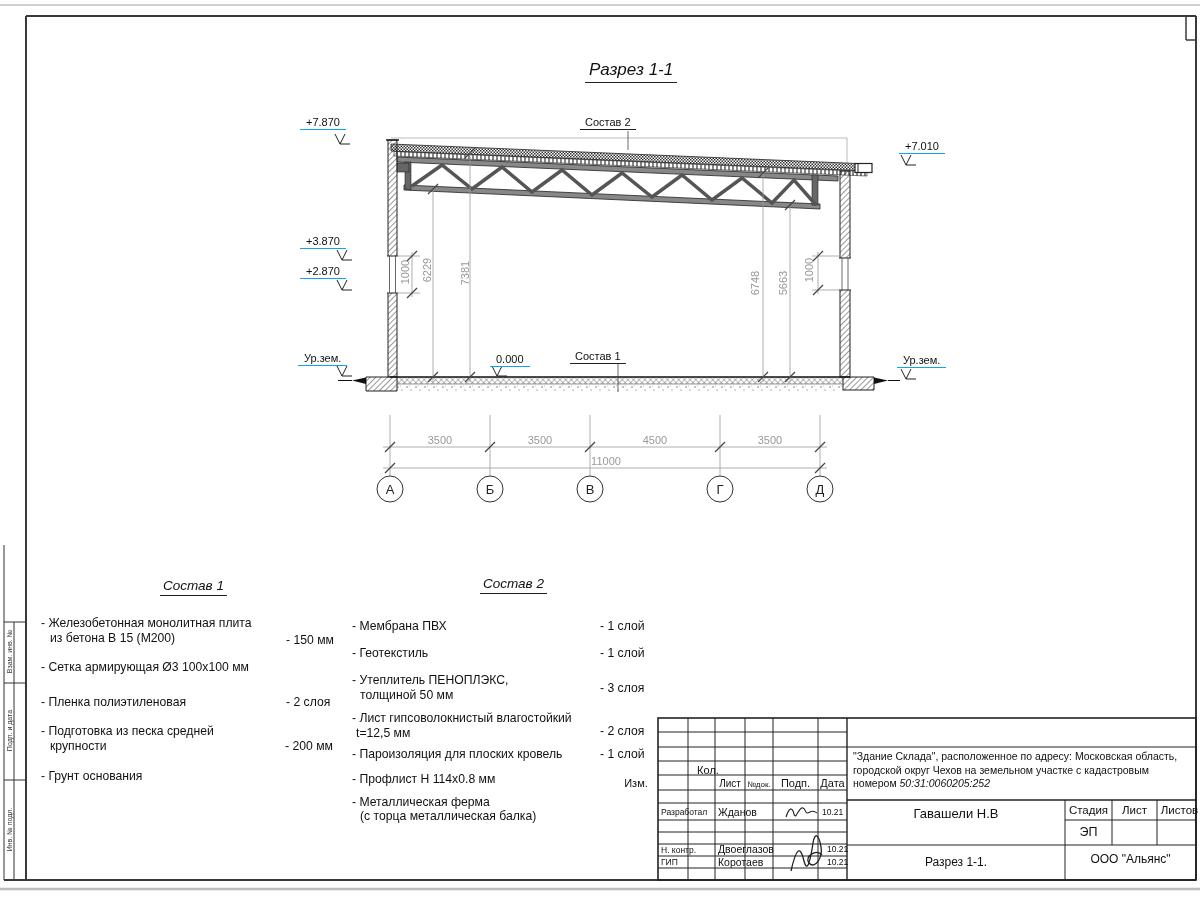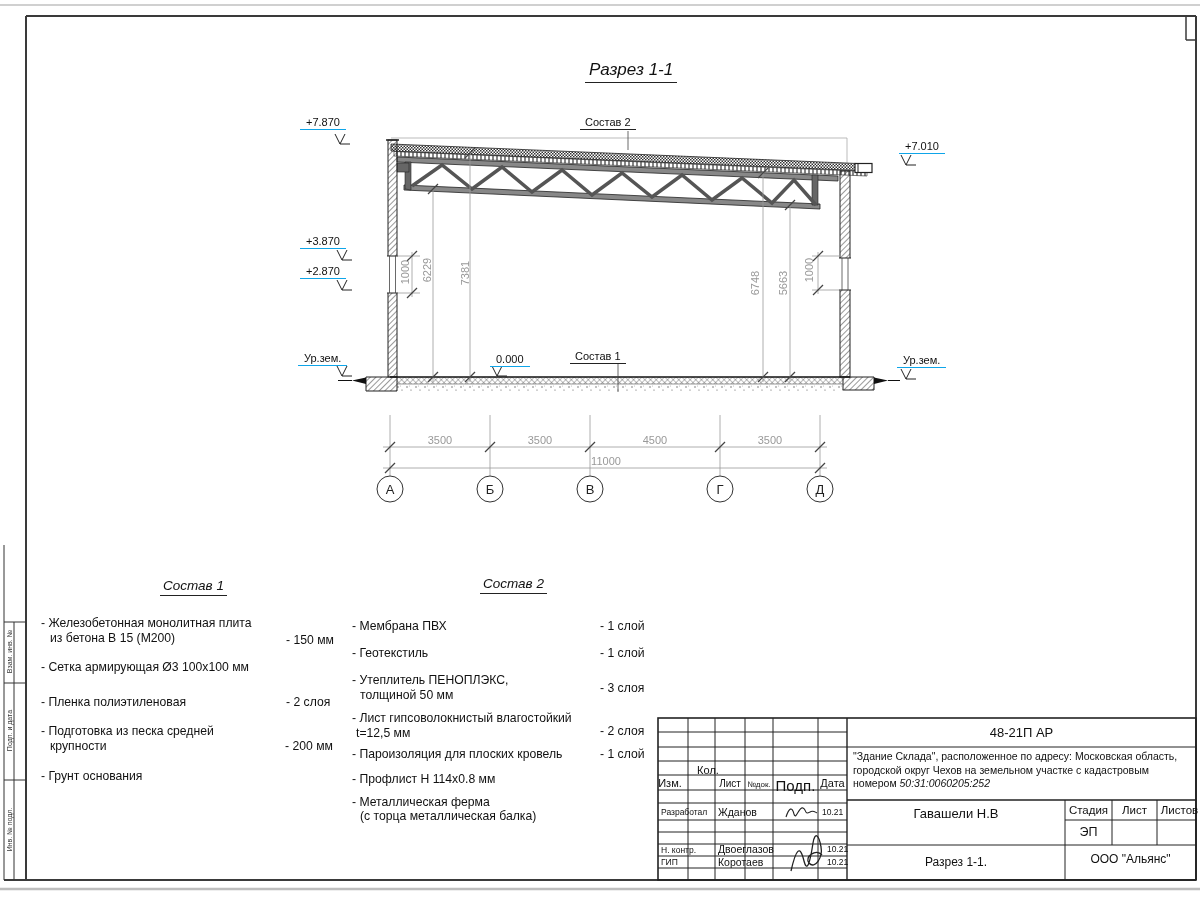--- a/index.html
+++ b/index.html
@@ -298,31 +298,30 @@
 <div class="li" style="left:352px;top:747px;">- Пароизоляция для плоских кровель</div>
 <div class="li" style="left:600px;top:747px;">- 1 слой</div>
 <div class="li" style="left:352px;top:772px;">- Профлист Н 114х0.8 мм</div>
 <div class="li" style="left:352px;top:795px;">- Металлическая ферма</div>
 <div class="li" style="left:360px;top:809px;">(с торца металлическая балка)</div>
 
 <div class="rot" style="left:-36px;top:648px;">Взам. инв. №</div>
 <div class="rot" style="left:-36px;top:727px;">Подп. и дата</div>
 <div class="rot" style="left:-36px;top:826px;">Инв. № подл.</div>
 
-<div class="tb ctr" style="left:847px;top:725px;width:349px;font-size:13px;">48-21П АР</div>
 <div class="tb" style="left:853px;top:750px;width:340px;font-size:10.5px;white-space:normal;line-height:13.5px;">
   <span>"Здание Склада", расположенное по адресу: Московская область,</span>
   <span>городской округ Чехов на земельном участке с кадастровым</span>
   <span>номером </span><span style="font-style:italic;text-align:right;">50:31:0060205:252</span>
 </div>
-<div class="tb ctr" style="left:658px;top:777px;width:24px;font-size:11px;">Изм.</div>
+<div class="tb ctr" style="left:624px;top:777px;width:24px;font-size:11px;">Изм.</div>
 <div class="tb ctr" style="left:688px;top:764px;width:40px;font-size:11px;">Кол.</div>
 <div class="tb ctr" style="left:715px;top:778px;width:30px;font-size:10px;">Лист</div>
 <div class="tb ctr" style="left:745px;top:780px;width:28px;font-size:8px;">№док.</div>
-<div class="tb ctr" style="left:773px;top:777px;width:45px;font-size:15px;">Подп.</div>
+<div class="tb ctr" style="left:773px;top:777px;width:45px;font-size:11px;">Подп.</div>
 <div class="tb ctr" style="left:818px;top:777px;width:29px;font-size:11px;">Дата</div>
 
 <div class="tb" style="left:661px;top:807px;font-size:8.5px;">Разработал</div>
 <div class="tb" style="left:718px;top:806px;font-size:10.5px;">Жданов</div>
 <div class="tb" style="left:822px;top:807px;font-size:8.5px;">10.21</div>
 <div class="tb" style="left:661px;top:845px;font-size:8.5px;">Н. контр.</div>
 <div class="tb" style="left:718px;top:843px;font-size:10.5px;">Двоеглазов</div>
 <div class="tb" style="left:827px;top:844px;font-size:8.5px;">10.21</div>
 <div class="tb" style="left:661px;top:857px;font-size:8.5px;">ГИП</div>
 <div class="tb" style="left:718px;top:856px;font-size:10.5px;">Коротаев</div>

